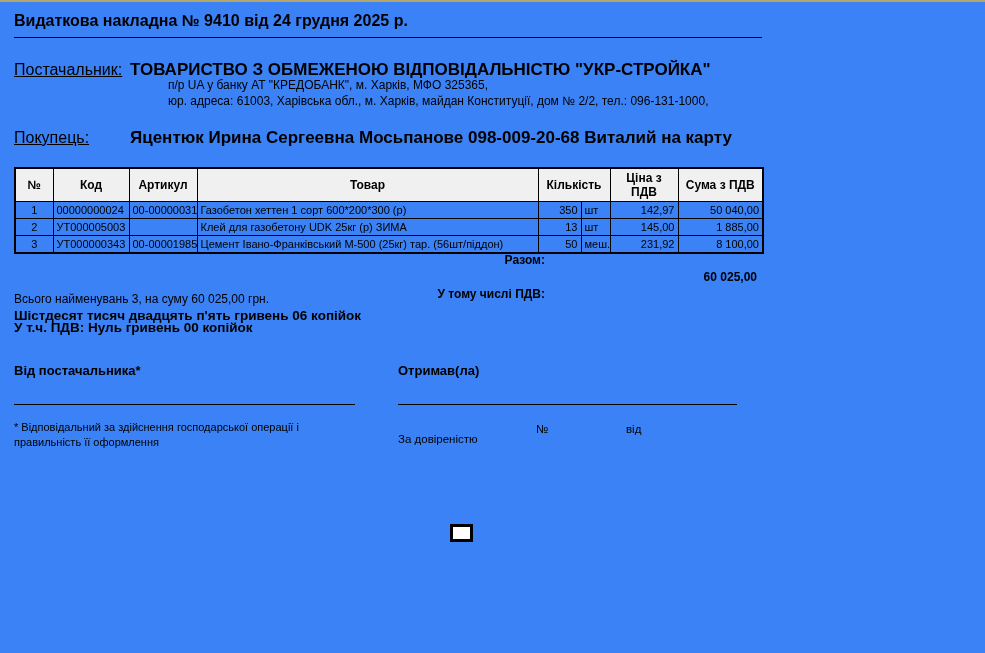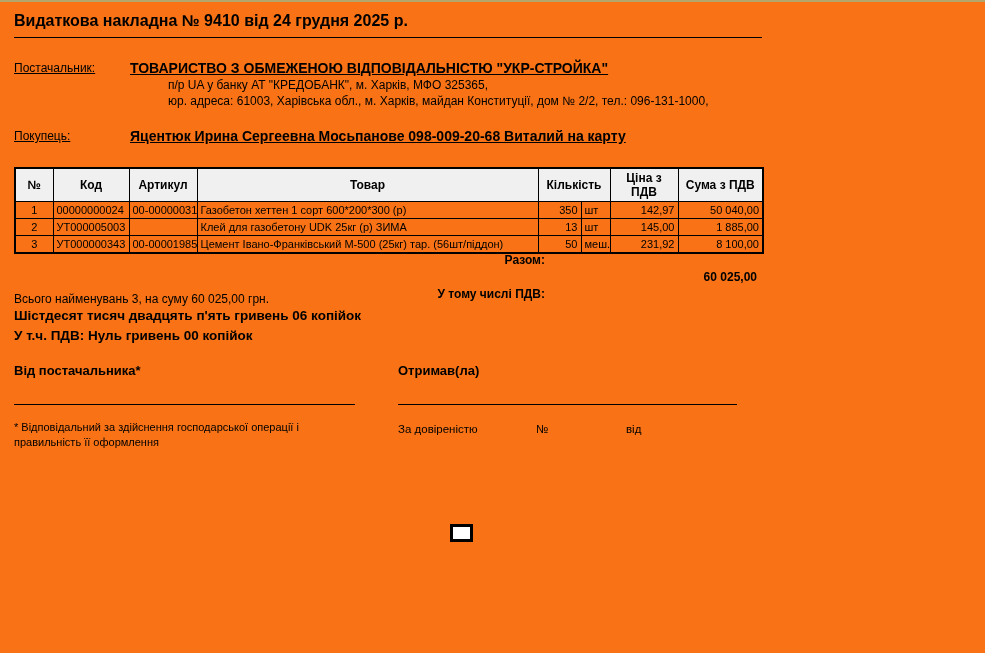--- a/index.html
+++ b/index.html
@@ -1,35 +1,35 @@
 <!DOCTYPE html>
 <html><head>
 <meta charset="utf-8">
 <style>
   html,body { margin:0; padding:0; background:#fff; }
   .page {
     position:relative;
     width:985px; height:653px;
-    background:#f97316;
+    background:#3b82f6;
     font-family:"Liberation Sans", sans-serif;
     color:#000;
     overflow:hidden;
   }
   .top-rule {
     position:absolute; left:0; top:0; width:985px; height:2px;
     background:#b3a56c;
   }
   .title-block {
     position:absolute; left:14px; top:12px; width:748px;
     border-bottom:1.5px solid #000; padding-bottom:7px;
   }
   .title { font-size:16px; font-weight:bold; }
 
-  .lbl { font-size:12px; text-decoration:underline; }
-  .party-name { font-size:14px; font-weight:bold;text-decoration:underline; }
+  .lbl { font-size:16px; text-decoration:underline; }
+  .party-name { font-size:17px; font-weight:bold; }
   .party-details { font-size:12px; line-height:16px; }
 
   .supplier-label { position:absolute; left:14px; top:61px; }
   .supplier-name  { position:absolute; left:130px; top:60px; }
   .supplier-details { position:absolute; left:168px; top:77px; }
 
   .buyer-label { position:absolute; left:14px; top:129px; }
   .buyer-name  { position:absolute; left:130px; top:128px; }
 
   table.items {
@@ -51,33 +51,33 @@
   .c-code, .c-article, .c-product, .c-unit { text-align:left; }
   .c-qty, .c-price, .c-sum { text-align:right; }
 
   .totals { position:absolute; left:14px; top:252px; width:748px; font-size:12px; font-weight:bold; }
   .totals-row { display:flex; line-height:17px;flex-direction:column; }
   .t-label { width:531px; text-align:right; }
   .t-value { flex:1; text-align:right; padding-right:5px; }
 
   .summary-line1 { position:absolute; left:14px; top:292px; font-size:12px; }
   .summary-line2 { position:absolute; left:14px; top:308px; font-size:13.5px; font-weight:bold; }
-  .summary-line3 { position:absolute; left:14px; top:328px; font-size:13.5px; font-weight:bold; }
+  .summary-line3 { position:absolute; left:14px; top:320px; font-size:13.5px; font-weight:bold; }
 
   .sig-title { font-size:13px; font-weight:bold; }
   .sig-supplier-title { position:absolute; left:14px; top:363px; }
   .sig-receiver-title { position:absolute; left:398px; top:363px; }
   .sig-line { position:absolute; top:404px; border-bottom:1.5px solid #000; }
   .sig-line-left  { left:14px; width:341px; }
   .sig-line-right { left:398px; width:339px; }
   .footnote {
     position:absolute; left:14px; top:420px; width:330px;
     font-size:11px; line-height:15px; white-space:normal;
   }
-  .proxy-label { position:absolute; left:398px; top:423px; font-size:11.5px; }
+  .proxy-label { position:absolute; left:398px; top:433px; font-size:11.5px; }
   .proxy-no    { position:absolute; left:536px; top:423px; font-size:11.5px; }
   .proxy-from  { position:absolute; left:598px; top:423px; font-size:11.5px;padding-left:28px; }
 
   .empty-checkbox {
     position:absolute; left:450px; top:524px;
     width:17px; height:12px; border:3px solid #000; background:#fff;
   }
 </style>
 </head>
 <body>

